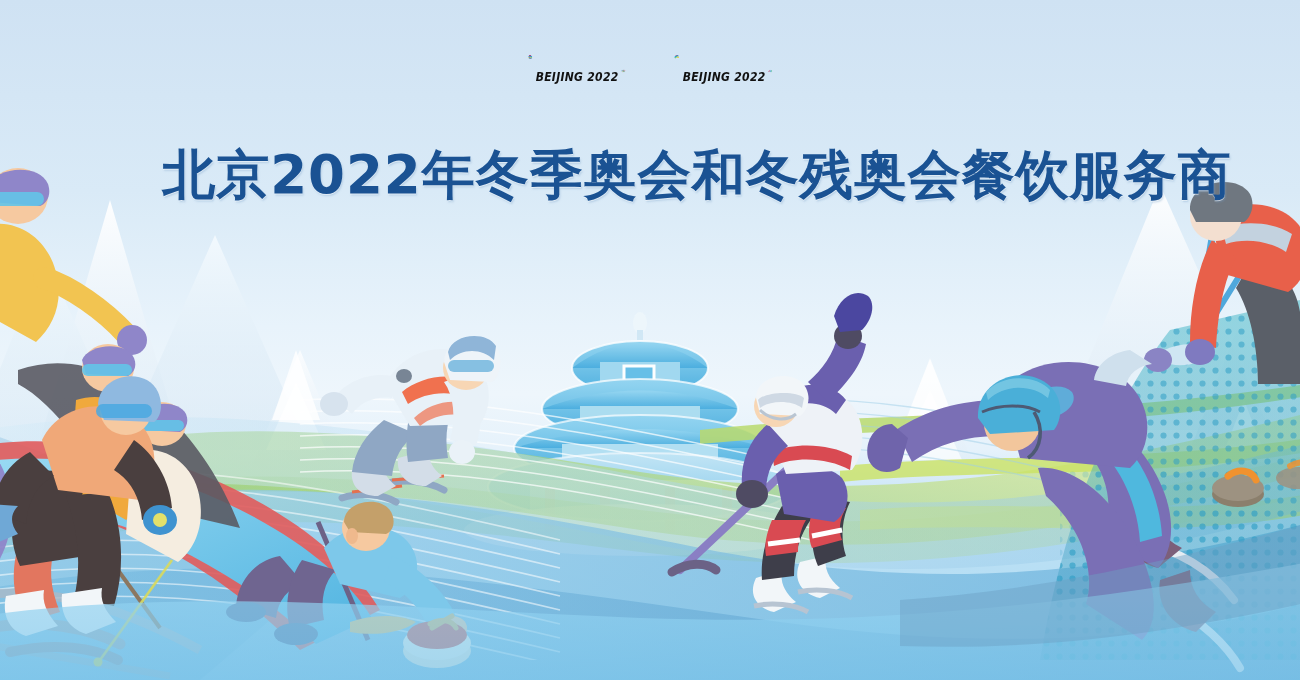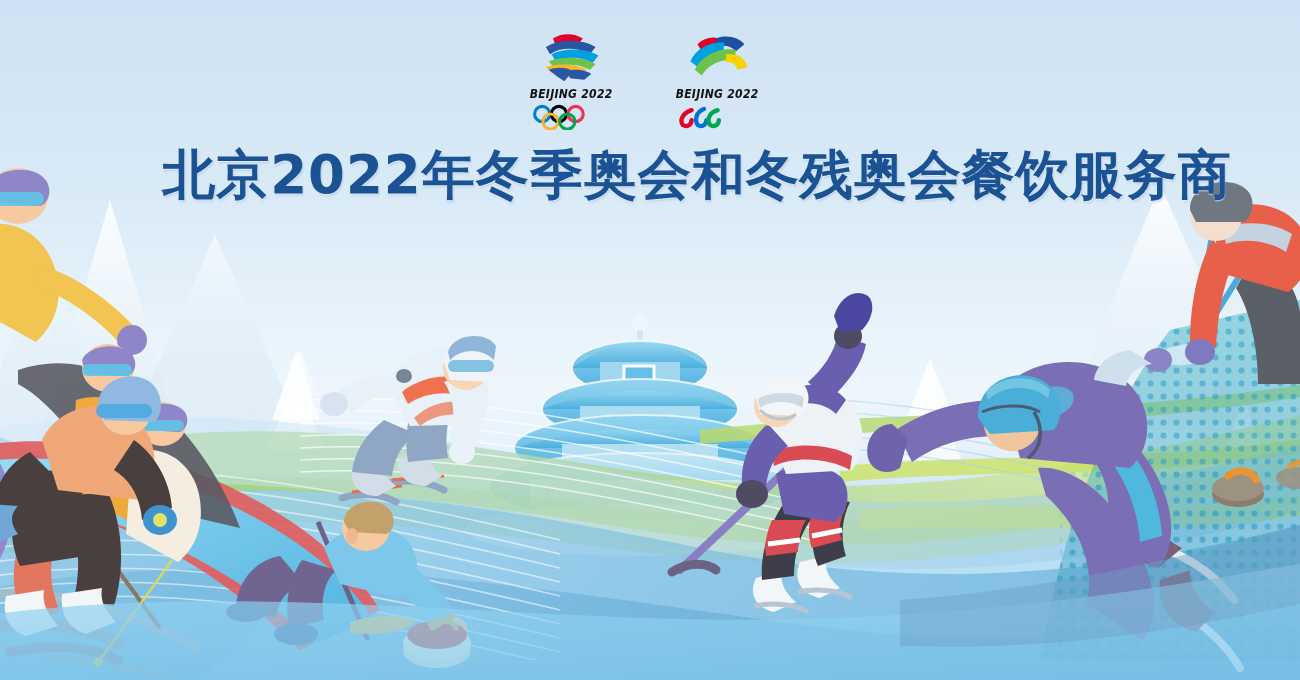--- a/index.html
+++ b/index.html
@@ -13,21 +13,21 @@
   }
   .layer{position:absolute;left:0;top:0;width:1300px;height:680px;}
   svg.layer{display:block;}
 
   
   #logos{
     position:absolute;left:0;top:30px;width:1300px;
     display:flex;justify-content:center;align-items:flex-start;gap:46px;
     z-index:40;
   }
-  .logo-block{width:100px;display:flex;flex-direction:column;align-items:flex-start;}
+  .logo-block{width:100px;display:flex;flex-direction:row;align-items:flex-end;}
   .logo-mark{width:86px;height:54px;}
   .logo-word{
     font-family:"DejaVu Sans",sans-serif;
     font-weight:bold;font-style:italic;
     font-size:11.5px;letter-spacing:.3px;color:#111;
     margin-top:3px;white-space:nowrap;
     transform:scaleX(.94);
   }
   .logo-sub{height:26px;margin-top:3px;}
 

